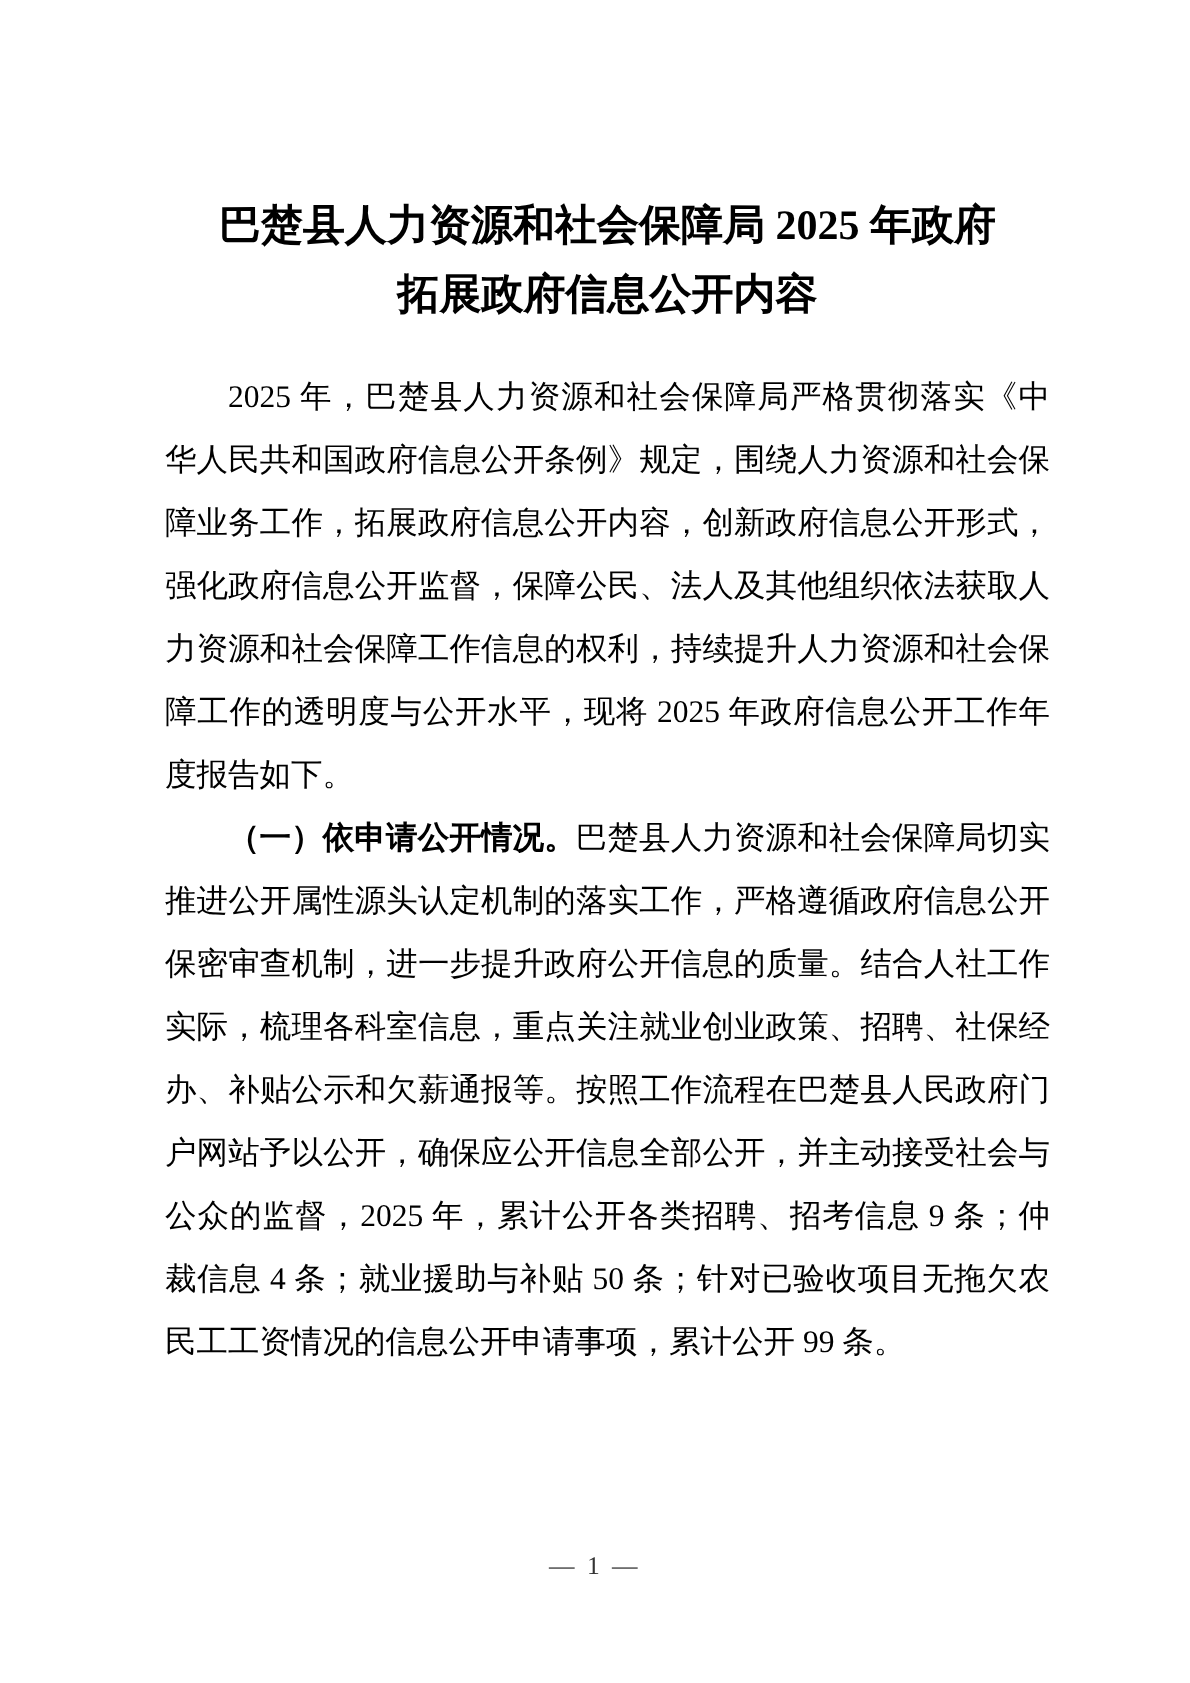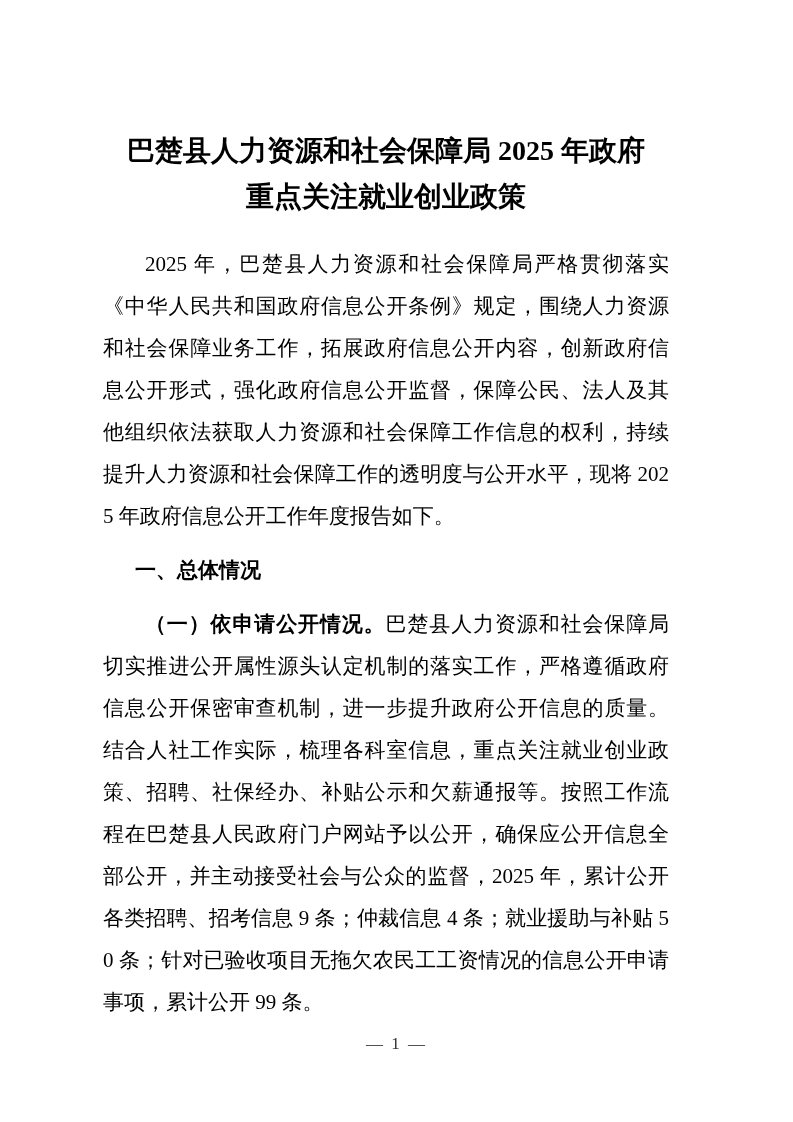--- a/index.html
+++ b/index.html
@@ -11,36 +11,36 @@
     position: relative;
     width: 793px;
     height: 1122px;
     background: #ffffff;
     overflow: hidden;
     color: #000000;
     font-family: "Liberation Serif", "DejaVu Serif", serif;
   }
   .content {
     position: absolute;
-    left: 91px;
+    left: 110px;
     top: 0;
     width: 590px;
   }
   .doc-title {
     margin: 0 0 23px 0;
     padding-top: 128px;
     font-size: 28px;
     line-height: 46px;
     font-weight: 700;
     text-align: center;
     font-family: "Liberation Serif", "DejaVu Serif", serif;
   }
   .title-line { display: block; }
   .body-para {
-    margin: 12px;
+    margin: 0;
     font-size: 21px;
     line-height: 42px;
     text-align: justify;
     text-justify: inter-character;
     text-indent: 42px;
     word-break: break-all;
   }
   .section-heading {
     margin: 0;
     font-size: 21px;
@@ -64,26 +64,25 @@
   }
 </style>
 </head>
 <body>
 
 <div class="page">
   <div class="content">
 
     <h1 class="doc-title">
       <span class="title-line">巴楚县人力资源和社会保障局 2025 年政府</span>
-      <span class="title-line">重点关注就业创业政策</span>
+      <span class="title-line">拓展政府信息公开内容</span>
     </h1>
 
     <p class="body-para">2025 年，巴楚县人力资源和社会保障局严格贯彻落实《中华人民共和国政府信息公开条例》规定，围绕人力资源和社会保障业务工作，拓展政府信息公开内容，创新政府信息公开形式，强化政府信息公开监督，保障公民、法人及其他组织依法获取人力资源和社会保障工作信息的权利，持续提升人力资源和社会保障工作的透明度与公开水平，现将 2025 年政府信息公开工作年度报告如下。</p>
 
-    <h2 class="section-heading">一、总体情况</h2>
 
     <p class="body-para"><strong class="lead">（一）依申请公开情况。</strong><span>巴楚县人力资源和社会保障局切实推进公开属性源头认定机制的落实工作，严格遵循政府信息公开保密审查机制，进一步提升政府公开信息的质量。结合人社工作实际，梳理各科室信息，重点关注就业创业政策、招聘、社保经办、补贴公示和欠薪通报等。按照工作流程在巴楚县人民政府门户网站予以公开，确保应公开信息全部公开，并主动接受社会与公众的监督，2025 年，累计公开各类招聘、招考信息 9 条；仲裁信息 4 条；就业援助与补贴 50 条；针对已验收项目无拖欠农民工工资情况的信息公开申请事项，累计公开 99 条。</span></p>
 
 
   </div>
 
   <div class="page-number">— 1 —</div>
 </div>
 
 </body></html>

